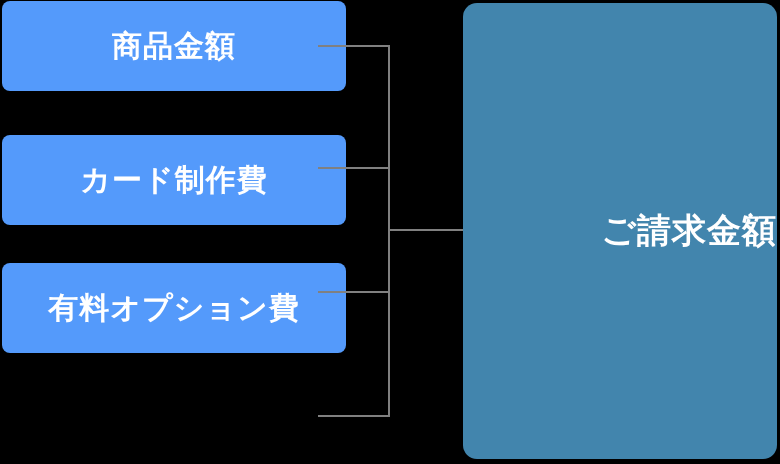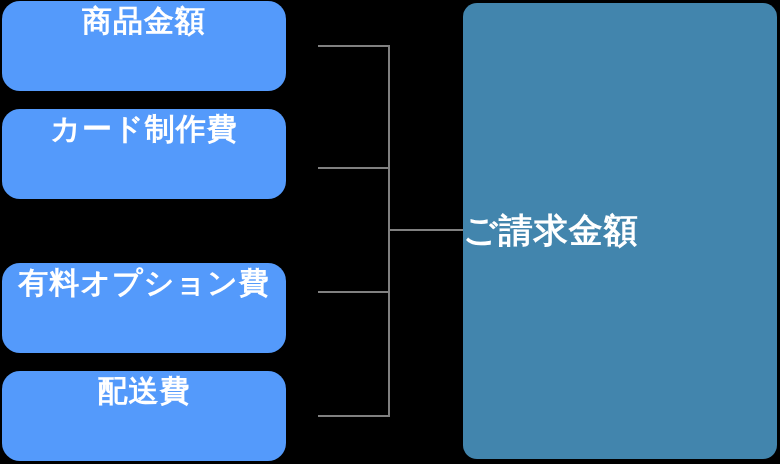--- a/index.html
+++ b/index.html
@@ -11,51 +11,51 @@
     position: relative;
     width: 780px;
     height: 464px;
     background: var(--background, #000000);
     overflow: hidden;
     font-family: "Liberation Sans", "DejaVu Sans", sans-serif;
   }
   .src-box {
     position: absolute;
     left: 2px;
-    width: 284px;
+    width: 344px;
     height: 90px;
     background: var(--source_box, #549AFB);
-    border-radius: 18px;
+    border-radius: 8px;
     display: flex;
-    align-items: flex-start;
+    align-items: center;
     justify-content: center;
   }
   .src-box .box-label {
     color: var(--text, #FFFFFF);
     font-size: 30px;
     font-weight: bold;
     letter-spacing: 1px;
     white-space: nowrap;
   }
   .box1 { top: 1px; }
-  .box2 { top: 109px; }
+  .box2 { top: 135px; }
   .box3 { top: 247px; margin-top: 16px; }
   .box4 { top: 371px; }
 
   .result-box {
     position: absolute;
     left: 463px;
     top: 3px;
     width: 314px;
     height: 456px;
     background: var(--result_box, #4285AD);
     border-radius: 14px;
     display: flex;
     align-items: center;
-    justify-content: flex-start;
+    justify-content: flex-end;
   }
   .result-box .box-label {
     color: var(--text, #FFFFFF);
     font-size: 34px;
     font-weight: bold;
     letter-spacing: 1px;
     white-space: nowrap;
   }
 
   .connector {
@@ -80,23 +80,20 @@
   </div>
 
   <div class="src-box box2">
     <span class="box-label">カード制作費</span>
   </div>
 
   <div class="src-box box3">
     <span class="box-label">有料オプション費</span>
   </div>
 
-  <div class="src-box box4">
-    <span class="box-label">配送費</span>
-  </div>
 
   <div class="connector h-line h1"></div>
   <div class="connector h-line h2"></div>
   <div class="connector h-line h3"></div>
   <div class="connector h-line h4"></div>
   <div class="connector v-line"></div>
   <div class="connector bridge"></div>
 
   <div class="result-box">
     <span class="box-label">ご請求金額</span>

